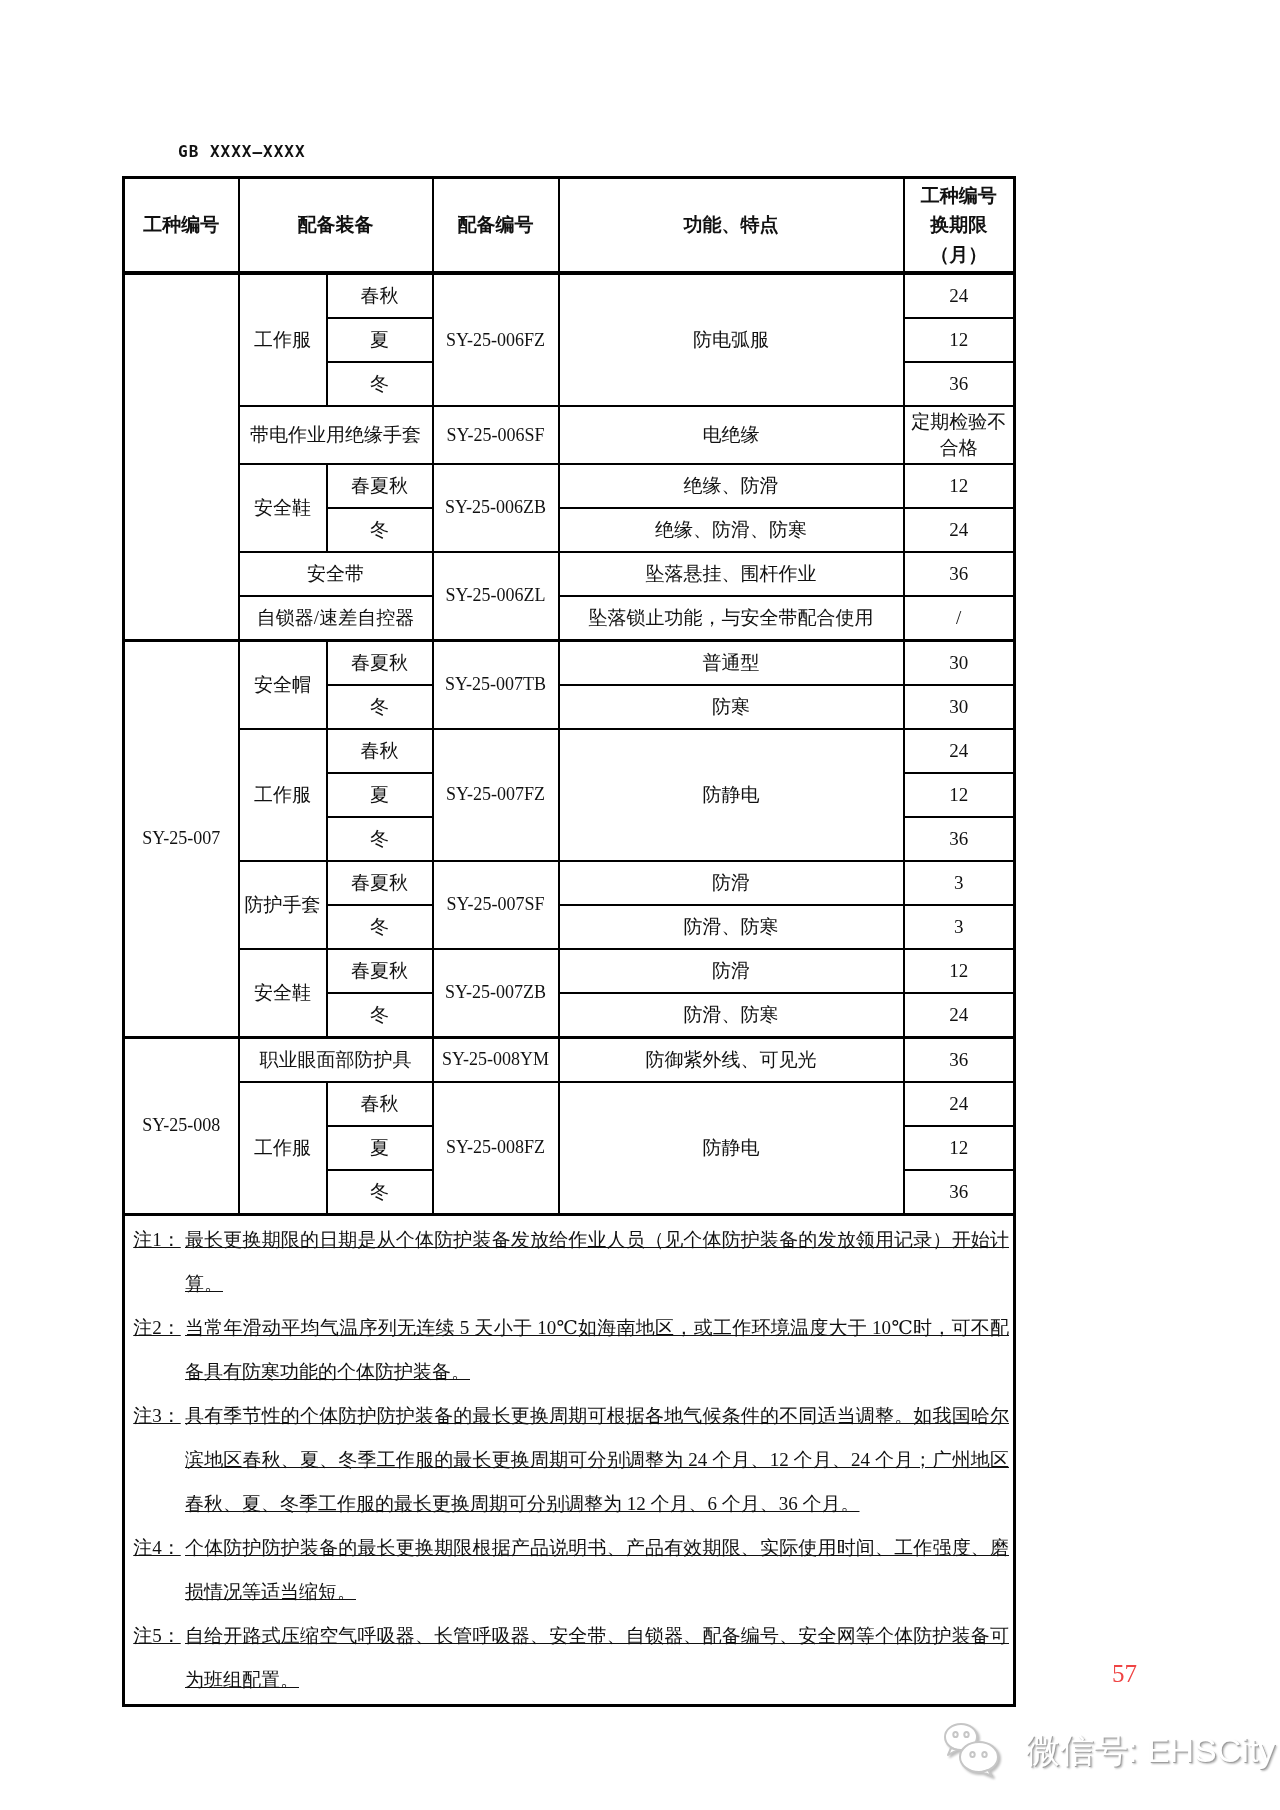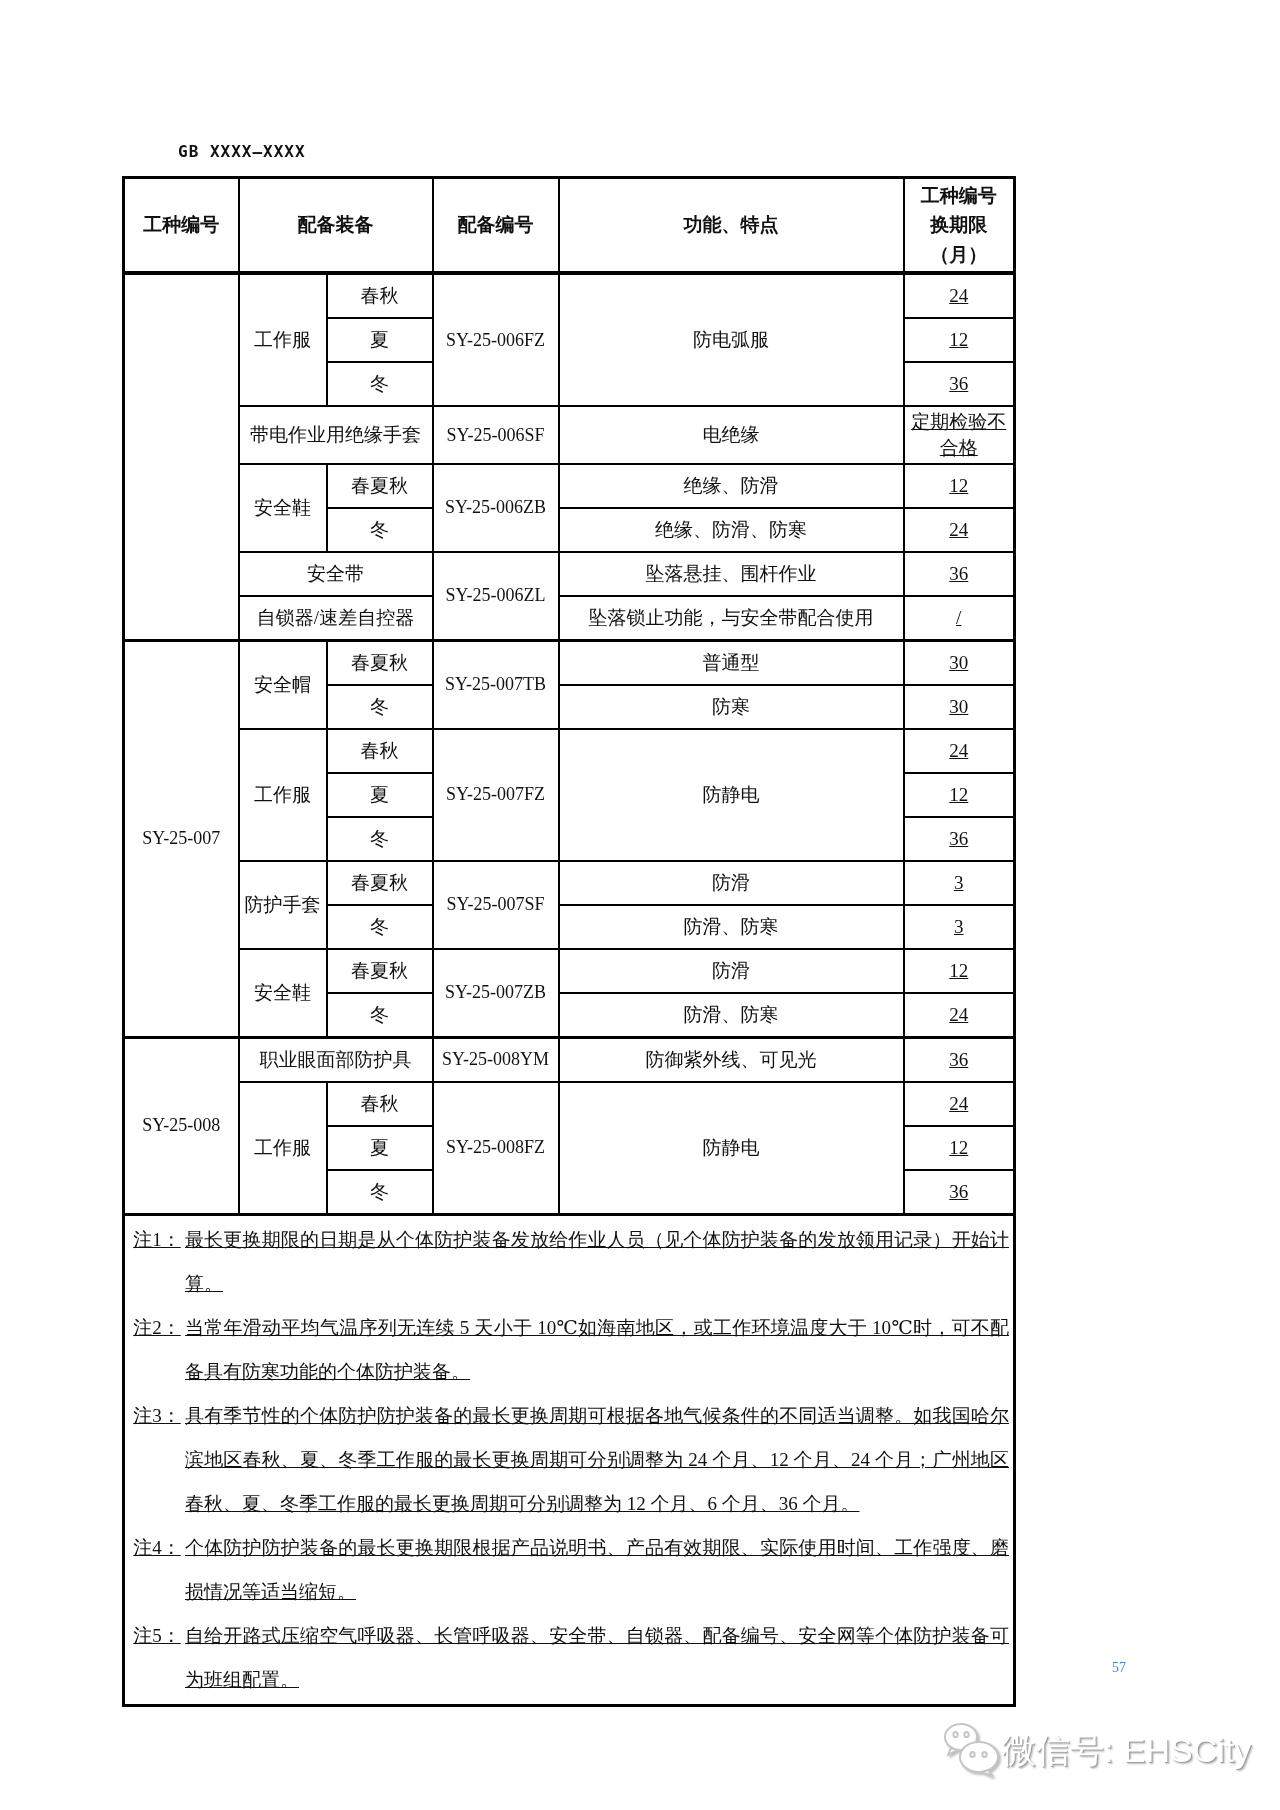--- a/index.html
+++ b/index.html
@@ -26,36 +26,36 @@
   }
   table.equip thead th {
     font-weight:bold; font-size:19px; height:58px;
     border-bottom:4px solid #000; line-height:1.55;
   }
   table.equip tbody td { height:38px; line-height:1.35; }
   tr.glove-row td { height:64px; }
   tr.sec > td { border-top:3px solid #000; }
   td.fn { text-align:left; padding-left:14px; }
   td.code { font-size:18px; letter-spacing:0px; }
-  td.pd { line-height:1.9;text-decoration:underline; }
+  td.pd { line-height:1.9; }
   td.wt { font-size:18px; }
   td.notes-cell {
     text-align:left; vertical-align:top;
     padding:16px 18px 20px 44px; height:auto;
   }
   .note { display:flex; line-height:2.32; font-size:19px;text-decoration:underline; }
   .note-label { flex:0 0 56px; }
   .note-text { flex:1; text-align:justify; }
   .page-number {
     position:absolute; left:1112px; top:1660px;
-    font-size:14px; color:#3b82f6; font-family:"Liberation Serif","DejaVu Serif",serif;
+    font-size:25px; color:#ef4444; font-family:"Liberation Serif","DejaVu Serif",serif;
   }
   .footer {
     position:absolute; left:938px; top:1720px; height:62px;
-    display:flex; align-items:center; gap:0;
+    display:flex; align-items:center; gap:24px;
   }
   .wechat-logo { filter:drop-shadow(2px 2px 1px #bdbdbd); }
   .footer-label {
     font-family:"Liberation Sans","DejaVu Sans",sans-serif;
     font-size:34px; color:#ffffff; white-space:nowrap;
     text-shadow:1px 1px 0 #9e9e9e, 2px 2px 2px #b8b8b8;
   }
 </style>
 </head>
 <body>

